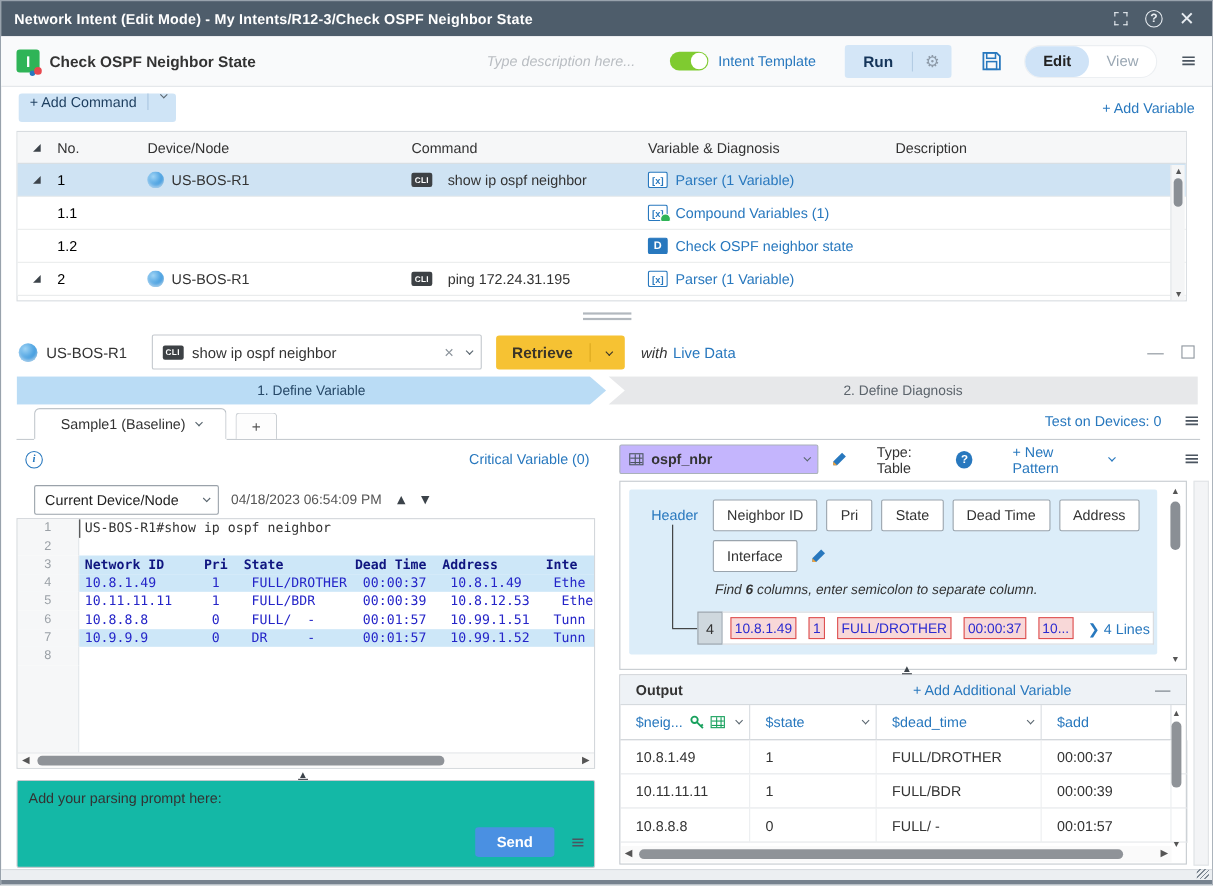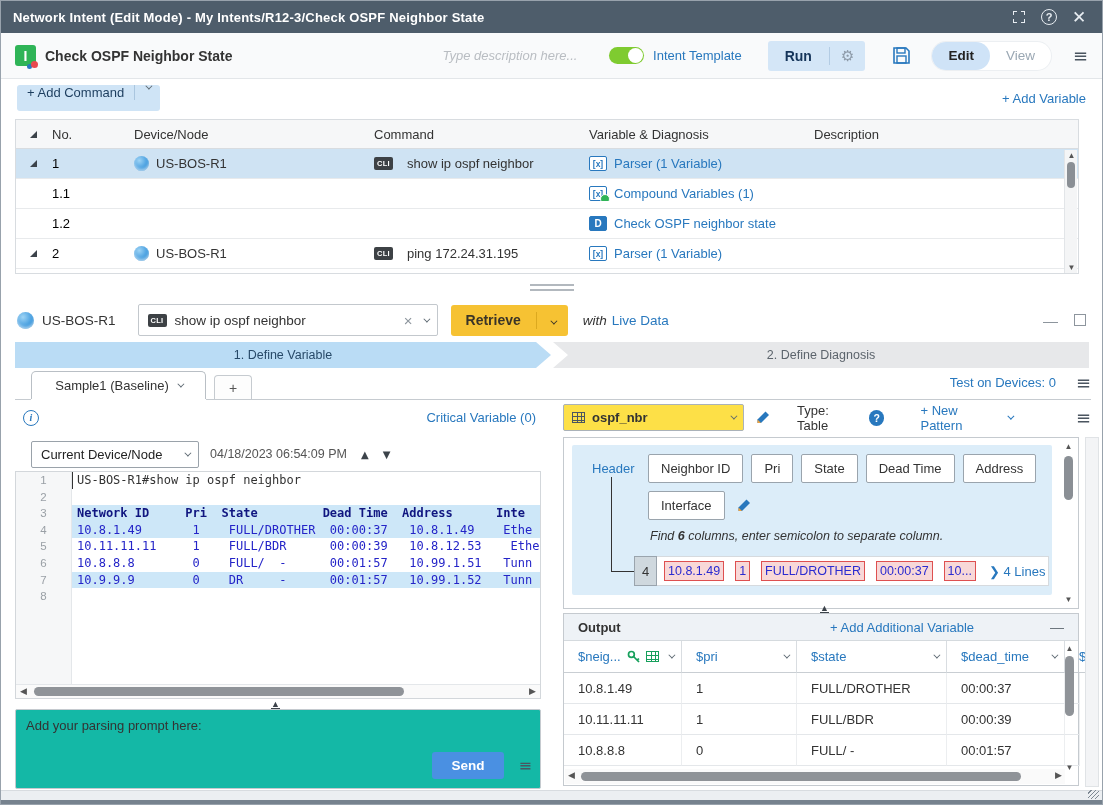--- a/index.html
+++ b/index.html
@@ -103,21 +103,21 @@
   .tabplus { width:38px; height:24px; background:#fdfdfd; border:1px solid #c6cbd0; border-bottom:none; border-radius:4px 4px 0 0; margin-left:8px; display:flex; align-items:center; justify-content:center; font-size:14px; color:#555; cursor:pointer; }
   .testdev { margin-left:auto; display:flex; align-items:center; gap:20px; padding-bottom:6px; }
   .testdev .t { color:#2878be; font-size:13px; cursor:pointer; }
 
   
   .inforow { position:absolute; left:14px; top:399px; width:1076px; height:35px; display:flex; align-items:center; }
   .iinfo { width:16px; height:16px; border:1.4px solid #2878be; border-radius:50%; color:#2878be; font-size:10px; font-style:italic; font-weight:bold; display:flex; align-items:center; justify-content:center; margin-left:8px; font-family:"Liberation Serif", serif; cursor:pointer; }
   .critvar { position:absolute; right:555px; color:#2878be; font-size:13px; cursor:pointer; }
 
   .parser-top { position:absolute; left:548px; top:0; height:35px; display:flex; align-items:center; }
-  .vselect { display:flex; align-items:center; width:187px; height:27px; border:1px solid #aab2b9; border-radius:2px; background:#fde047; padding:0 8px; gap:7px; cursor:pointer; }
+  .vselect { display:flex; align-items:center; width:187px; height:27px; border:1px solid #aab2b9; border-radius:2px; background:#c4b5fd; padding:0 8px; gap:7px; cursor:pointer; }
   .vselect .nm { font-size:13px; color:#333; font-weight:bold; flex:1; }
   .gridico { width:13px; height:11px; border:1px solid #4b5560; background:
      linear-gradient(#4b5560,#4b5560) 0 3.2px/100% 1px no-repeat,
      linear-gradient(#4b5560,#4b5560) 0 6.8px/100% 1px no-repeat,
      linear-gradient(#4b5560,#4b5560) 4px 0/1px 100% no-repeat,
      linear-gradient(#4b5560,#4b5560) 8px 0/1px 100% no-repeat; }
   .gridico.green { border-color:#17a05c; background:
      linear-gradient(#17a05c,#17a05c) 0 3.2px/100% 1px no-repeat,
      linear-gradient(#17a05c,#17a05c) 0 6.8px/100% 1px no-repeat,
      linear-gradient(#17a05c,#17a05c) 4px 0/1px 100% no-repeat,
@@ -508,24 +508,20 @@
           <svg width="14" height="14" viewBox="0 0 14 14">
               <circle cx="4.4" cy="4.4" r="2.9" fill="none" stroke="#17a05c" stroke-width="1.7"></circle>
               <line x1="6.5" y1="6.5" x2="12" y2="12" stroke="#17a05c" stroke-width="1.7"></line>
               <line x1="10" y1="10" x2="12" y2="8.6" stroke="#17a05c" stroke-width="1.7"></line>
             </svg>
         </span>
         <span class="gridico green" style="margin-left:5px"></span>
         <span class="chev small"></span>
       </div>
       <div class="ocol">
-          <span class="cn">$pri</span>
-          <span class="chev small"></span>
-        </div>
-      <div class="ocol">
           <span class="cn">$state</span>
           <span class="chev small"></span>
         </div>
       <div class="ocol">
           <span class="cn">$dead_time</span>
           <span class="chev small"></span>
         </div>
       <div class="ocol">
           <span class="cn">$add</span>
         </div>

